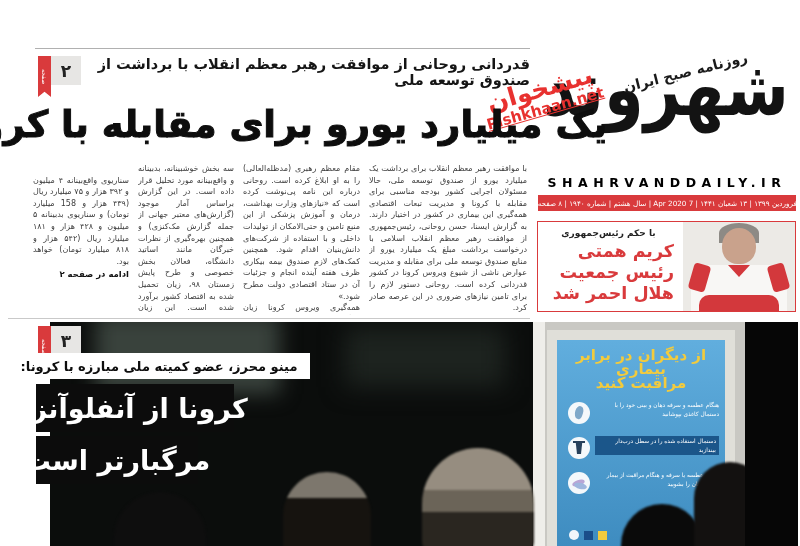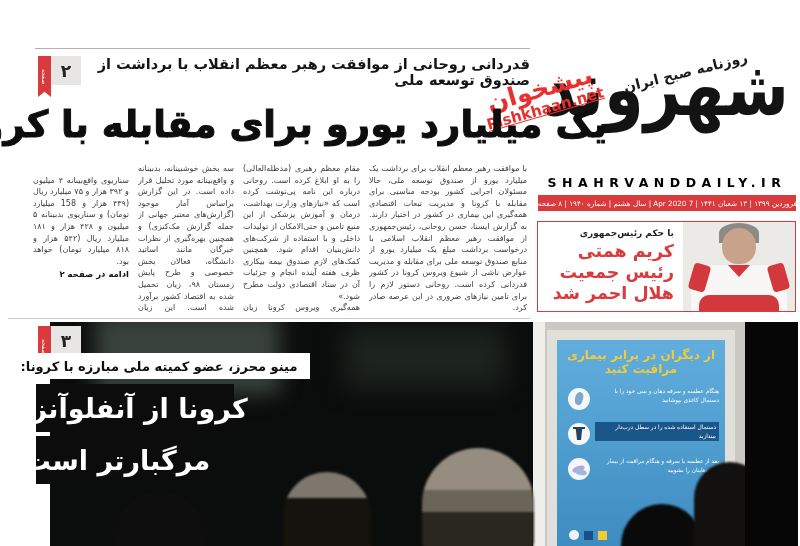--- a/index.html
+++ b/index.html
@@ -54,36 +54,36 @@
   .h-photo{width:112px;position:relative;background:#eceae6;overflow:hidden;flex:none;}
   .ph-hair{position:absolute;top:1px;left:36px;width:40px;height:20px;background:#8d8a85;border-radius:50% 50% 0 0;}
   .ph-head{position:absolute;top:6px;left:39px;width:34px;height:36px;background:#c9a28c;border-radius:50% 50% 45% 45%;}
   .ph-jacket{position:absolute;bottom:0;left:8px;width:96px;height:46px;background:#f8f7f5;border-radius:16px 16px 0 0;}
   .ph-collar{position:absolute;bottom:34px;left:45px;width:22px;height:12px;background:#d3383c;
         clip-path:polygon(0 0,100% 0,50% 100%);}
   .ph-shl{position:absolute;bottom:20px;left:8px;width:17px;height:27px;background:#d3383c;border-radius:4px;transform:rotate(16deg);}
   .ph-shr{position:absolute;bottom:20px;right:8px;width:17px;height:27px;background:#d3383c;border-radius:4px;transform:rotate(-16deg);}
   .ph-arms{position:absolute;bottom:0;left:16px;width:80px;height:16px;background:#d3383c;border-radius:10px 10px 0 0;}
   .h-text{flex:1;padding:6px 9px 0 5px;text-align:right;}
-  .h-kicker{font-size:9px;font-weight:bold;color:#222;margin-bottom:3px;}
+  .h-kicker{font-size:9px;font-weight:bold;color:#222;margin-bottom:3px;text-align:center;}
   .h-headline{font-size:17.5px;font-weight:bold;color:#d93a3c;line-height:21px;white-space:pre-line;}
 
   
   .bottom-rule{position:absolute;left:8px;top:318px;width:522px;height:1px;background:#c9c9c9;}
   .photo-main{position:absolute;left:50px;top:322px;width:748px;height:224px;background:#0b0d0c;overflow:hidden;}
   .glow1{position:absolute;left:45px;top:-8px;width:185px;height:80px;background:#39423c;filter:blur(10px);}
   .glow2{position:absolute;left:295px;top:5px;width:160px;height:60px;background:#1d231f;filter:blur(12px);}
   .wall{position:absolute;left:483px;top:0;width:212px;height:224px;background:#c9c8c3;}
   .doorframe{position:absolute;left:483px;top:0;width:12px;height:224px;background:#efeeea;}
   .black-strip{position:absolute;right:0;top:0;width:53px;height:224px;background:#060606;}
 
   .poster-frame{position:absolute;left:497px;top:8px;width:188px;height:216px;background:#e0dfd9;}
   .poster{position:absolute;left:10px;right:10px;top:10px;bottom:0;
         background:linear-gradient(180deg,#61aede,#3e8cc0);overflow:hidden;padding:8px 6px;box-sizing:border-box;}
-  .poster-title{color:#f2cb3d;font-size:12px;font-weight:bold;text-align:center;line-height:14px;
+  .poster-title{color:#f2cb3d;font-size:15px;font-weight:bold;text-align:center;line-height:14px;
         white-space:pre-line;direction:rtl;}
   .p-row{position:relative;margin-top:11px;min-height:24px;}
   .p-icon{position:absolute;left:5px;top:1px;width:22px;height:22px;background:#f4f8fb;border-radius:50%;overflow:hidden;}
   .i-sneeze{position:absolute;left:7px;top:4px;width:8px;height:13px;background:#7fa8c9;border-radius:60% 60% 40% 70%;transform:rotate(18deg);}
   .i-bin{position:absolute;left:7px;top:6px;width:8px;height:11px;background:#27415c;clip-path:polygon(10% 0,90% 0,75% 100%,25% 100%);}
   .i-bin2{position:absolute;left:5px;top:4px;width:12px;height:2px;background:#27415c;}
   .i-hand1{position:absolute;left:4px;top:8px;width:13px;height:6px;background:#b9a6d6;border-radius:50%;transform:rotate(-18deg);}
   .i-hand2{position:absolute;left:6px;top:11px;width:13px;height:6px;background:#9fb6de;border-radius:50%;transform:rotate(14deg);}
   .p-text{margin-left:32px;direction:rtl;text-align:right;font-size:5.8px;line-height:8.6px;color:#fff;}
   .p-text.chip{display:inline-block;background:#1b568a;padding:1px 3px;margin-left:32px;}

